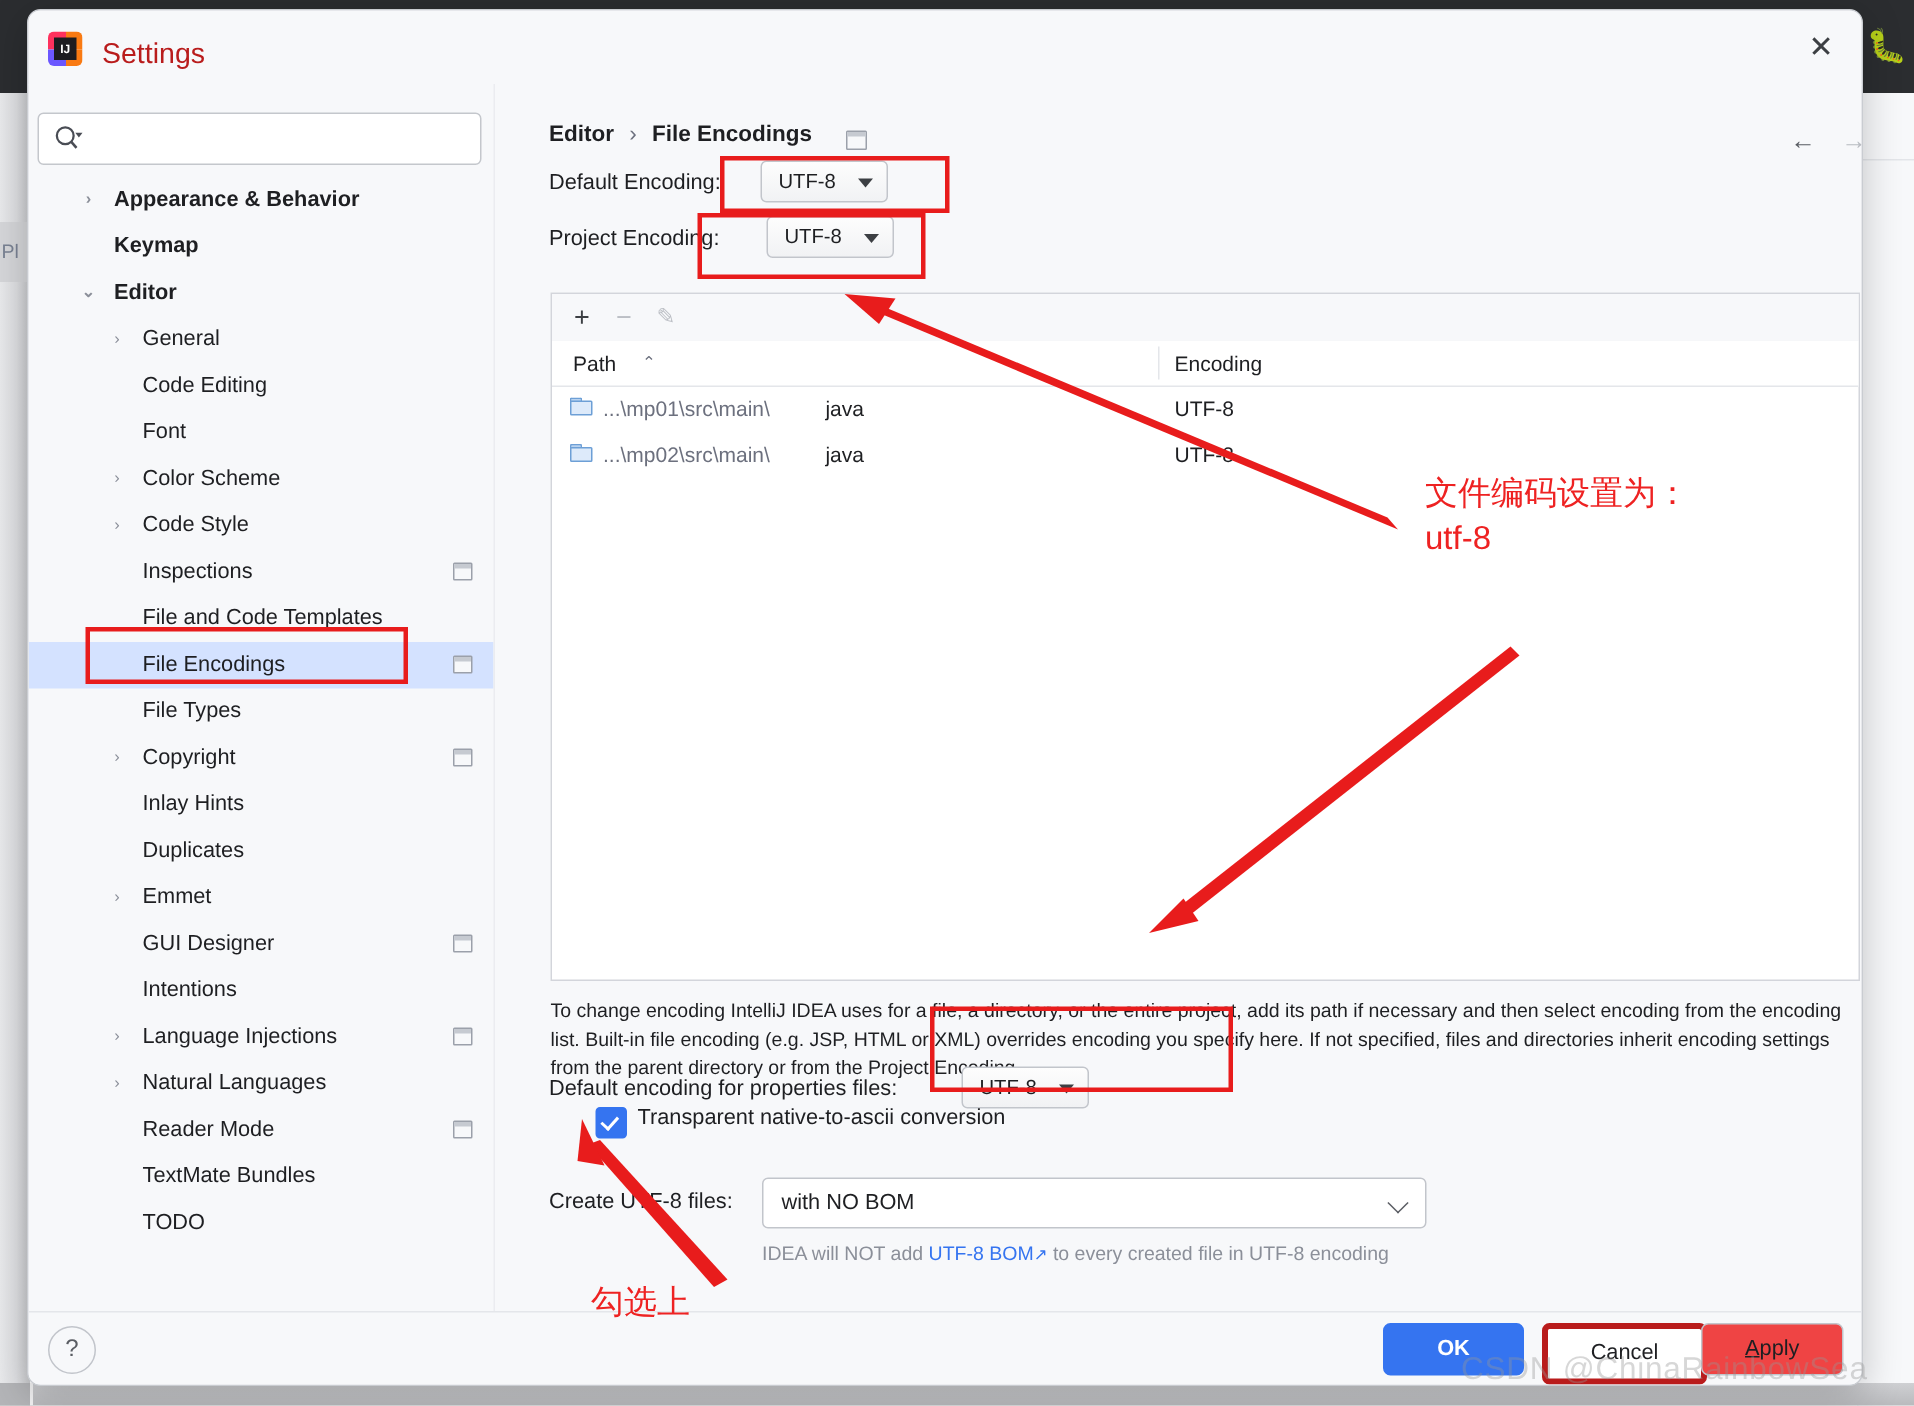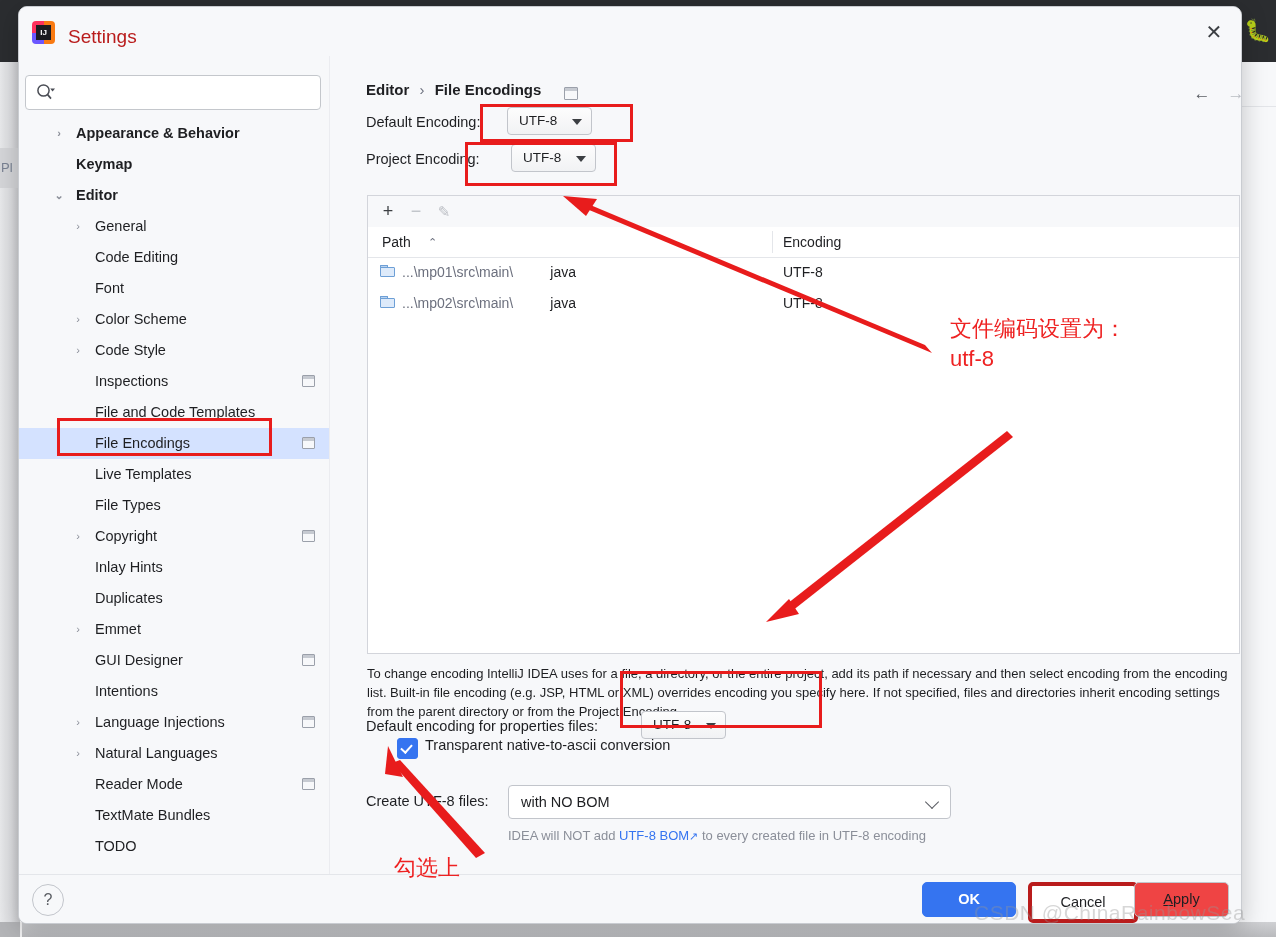--- a/index.html
+++ b/index.html
@@ -402,23 +402,20 @@
         <div class="tree-item">
           <span class="tree-label" style="left: 76px;">Inspections</span>
           <span class="tree-badge"></span>
         </div>
         <div class="tree-item">
           <span class="tree-label" style="left: 76px;">File and Code Templates</span>
         </div>
         <div class="tree-item selected">
           <span class="tree-label" style="left: 76px;">File Encodings</span>
           <span class="tree-badge"></span>
-        </div>
-        <div class="tree-item">
-          <span class="tree-label" style="left: 76px;">Live Templates</span>
         </div>
         <div class="tree-item">
           <span class="tree-label" style="left: 76px;">File Types</span>
         </div>
         <div class="tree-item">
           <span class="tree-arrow" style="left: 52px;">›</span>
           <span class="tree-label" style="left: 76px;">Copyright</span>
           <span class="tree-badge"></span>
         </div>
         <div class="tree-item">

